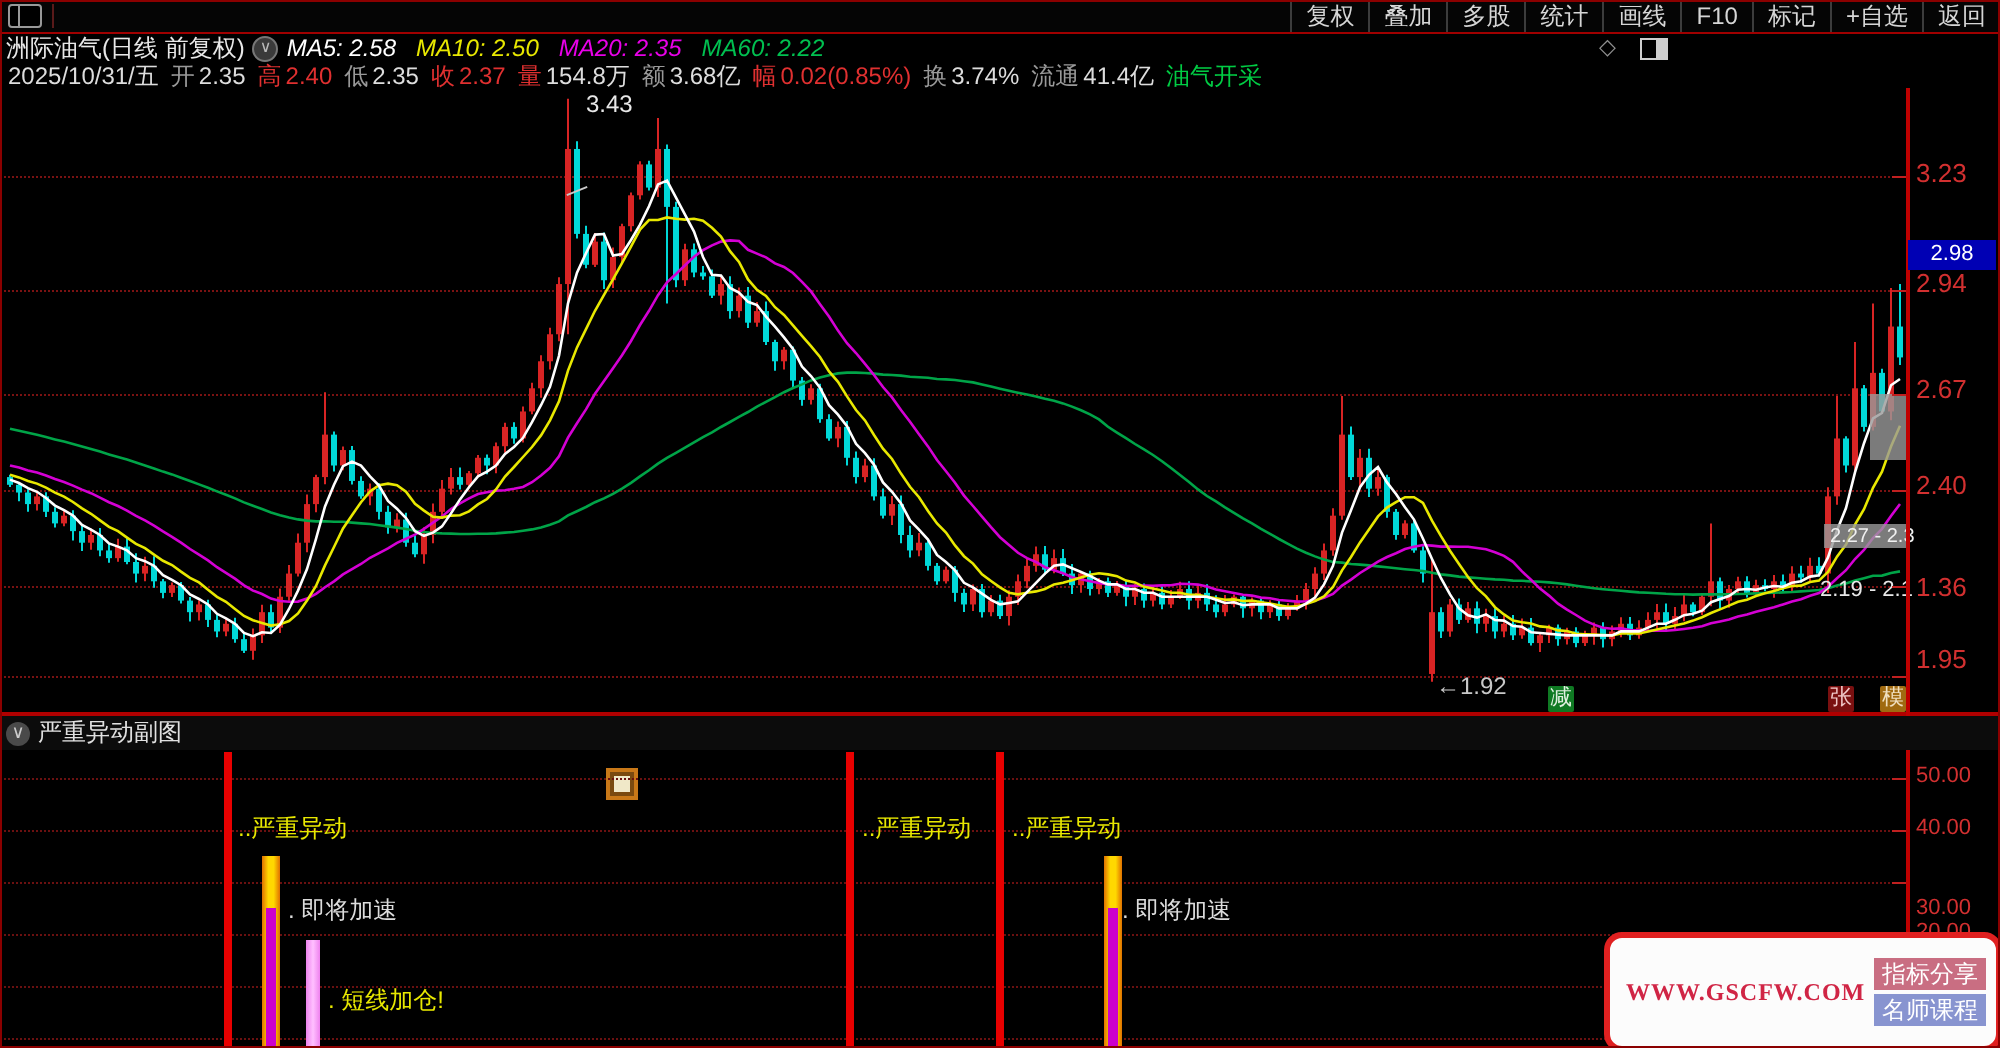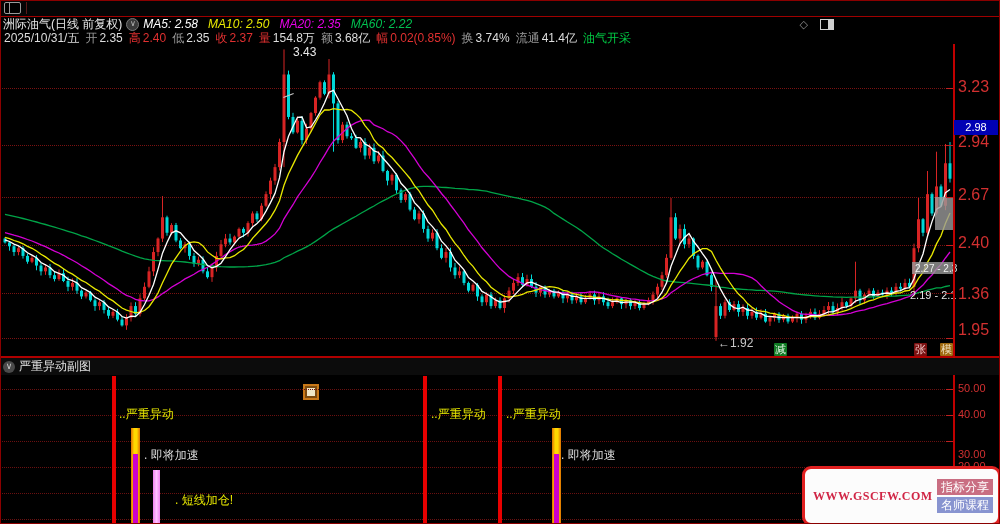--- a/index.html
+++ b/index.html
@@ -26,21 +26,21 @@
   #win-ic{width:12px;height:9px;border:1px solid #cfcfcf;position:relative;background:#000;}
   #win-ic:before{content:"";position:absolute;right:0;top:0;width:5px;height:100%;background:#cfcfcf;}
   
   #row3{left:0;top:31px;width:1000px;height:13px;display:flex;align-items:center;font-size:12px;line-height:12px;}
   #row3 span{margin-right:2px;white-space:nowrap;}
   #row3 .gap{margin-right:6px;}
   
   #main{left:0;top:44px;width:1000px;height:313px;}
   .grid{position:absolute;left:2px;width:951px;height:0;border-top:1px dotted #7a1212;}
   .tick{position:absolute;width:7px;height:1px;background:#c02020;left:946px;}
-  .ylab{position:absolute;left:958px;color:#d23030;font-size:16px;line-height:12px;}
+  .ylab{position:absolute;left:958px;color:#d23030;font-size:13px;line-height:12px;}
   #axisline{position:absolute;left:953px;top:0;width:2px;height:480px;background:#c00000;}
   #pricetag{position:absolute;left:954px;top:76px;width:44px;height:15px;background:#0000b4;color:#fff;
     font-size:11px;line-height:15px;text-align:center;}
   #candles{position:absolute;left:2px;top:0;width:951px;height:312px;}
   .ann{position:absolute;white-space:nowrap;}
   .graybox{position:absolute;background:#9a9a9a;opacity:.8;}
   .badge{position:absolute;width:13px;height:13px;font-size:11px;line-height:13px;text-align:center;border-radius:1px;}
   #spiral-ic{position:absolute;width:12px;height:12px;border:2px solid #c87818;background:#f0e8c8;box-shadow:inset 0 0 0 2px #7a4a10;}
   #ptr-line{position:absolute;width:11px;height:1px;background:#c8c8c8;transform:rotate(-22deg);}
   #chart-bottom{position:absolute;left:0;top:312px;width:1000px;height:2px;background:#b00000;}
@@ -69,20 +69,31 @@
   .frame{background:#8b0000;z-index:40;}
 </style>
 </head>
 <body>
 
 <div id="app">
 
   <div id="topbar" class="abs">
     <div class="tb-icon"></div>
     <div class="tb-sep"></div>
+    <div id="tb-right">
+        <span class="tb-item">复权</span>
+        <span class="tb-item">叠加</span>
+        <span class="tb-item">多股</span>
+        <span class="tb-item">统计</span>
+        <span class="tb-item">画线</span>
+        <span class="tb-item">F10</span>
+        <span class="tb-item">标记</span>
+        <span class="tb-item">+自选</span>
+        <span class="tb-item">返回</span>
+      </div>
   </div>
 
   <div id="row2" class="abs">
     <span id="stock-title">洲际油气(日线 前复权)</span>
     <span id="collapse-ic">∨</span>
     <span id="ma-legend" style="display:flex;">
         <span class="ma-item" style="color: rgb(255, 255, 255);">MA5: 2.58</span>
         <span class="ma-item" style="color: rgb(232, 232, 0);">MA10: 2.50</span>
         <span class="ma-item" style="color: rgb(232, 0, 232);">MA20: 2.35</span>
         <span class="ma-item" style="color: rgb(0, 192, 80);">MA60: 2.22</span>
@@ -611,21 +622,21 @@
       <div class="vline" style="left: 112px;"></div>
       <div class="vline" style="left: 423px;"></div>
       <div class="vline" style="left: 498px;"></div>
       <div class="sbar" style="left: 131px; top: 53px; width: 9px; height: 95px; background: linear-gradient(90deg, rgb(224, 112, 0), rgb(255, 216, 0) 35%, rgb(255, 216, 0) 65%, rgb(224, 112, 0));"></div>
       <div class="sbar" style="left: 133px; top: 79px; width: 5px; height: 69px; background: rgb(204, 0, 204);"></div>
       <div class="sbar" style="left: 552px; top: 53px; width: 9px; height: 95px; background: linear-gradient(90deg, rgb(224, 112, 0), rgb(255, 216, 0) 35%, rgb(255, 216, 0) 65%, rgb(224, 112, 0));"></div>
       <div class="sbar" style="left: 554px; top: 79px; width: 5px; height: 69px; background: rgb(204, 0, 204);"></div>
       <div class="sbar" style="left: 153px; top: 94.6px; width: 7px; height: 53.4px; background: linear-gradient(90deg, rgb(238, 130, 238), rgb(255, 192, 255), rgb(238, 130, 238));"></div>
       <div class="slab" style="left: 119px; top: 33px; color: rgb(232, 232, 0);">..严重异动</div>
       <div class="slab" style="left: 144px; top: 74px; color: rgb(220, 220, 220);">. 即将加速</div>
-      <div class="slab" style="left: 175px; top: 119px; color: rgb(232, 232, 0);">. 短线加仓!</div>
+      <div class="slab" style="left: 164px; top: 119px; color: rgb(232, 232, 0);">. 短线加仓!</div>
       <div class="slab" style="left: 431px; top: 33px; color: rgb(232, 232, 0);">..严重异动</div>
       <div class="slab" style="left: 506px; top: 33px; color: rgb(232, 232, 0);">..严重异动</div>
       <div class="slab" style="left: 561px; top: 74px; color: rgb(220, 220, 220);">. 即将加速</div>
     </div>
 
   <div id="wm" class="abs">
     <div id="wm-left">
       <div id="wm-url">WWW.GSCFW.COM</div>
     </div>
     <div id="wm-right">

